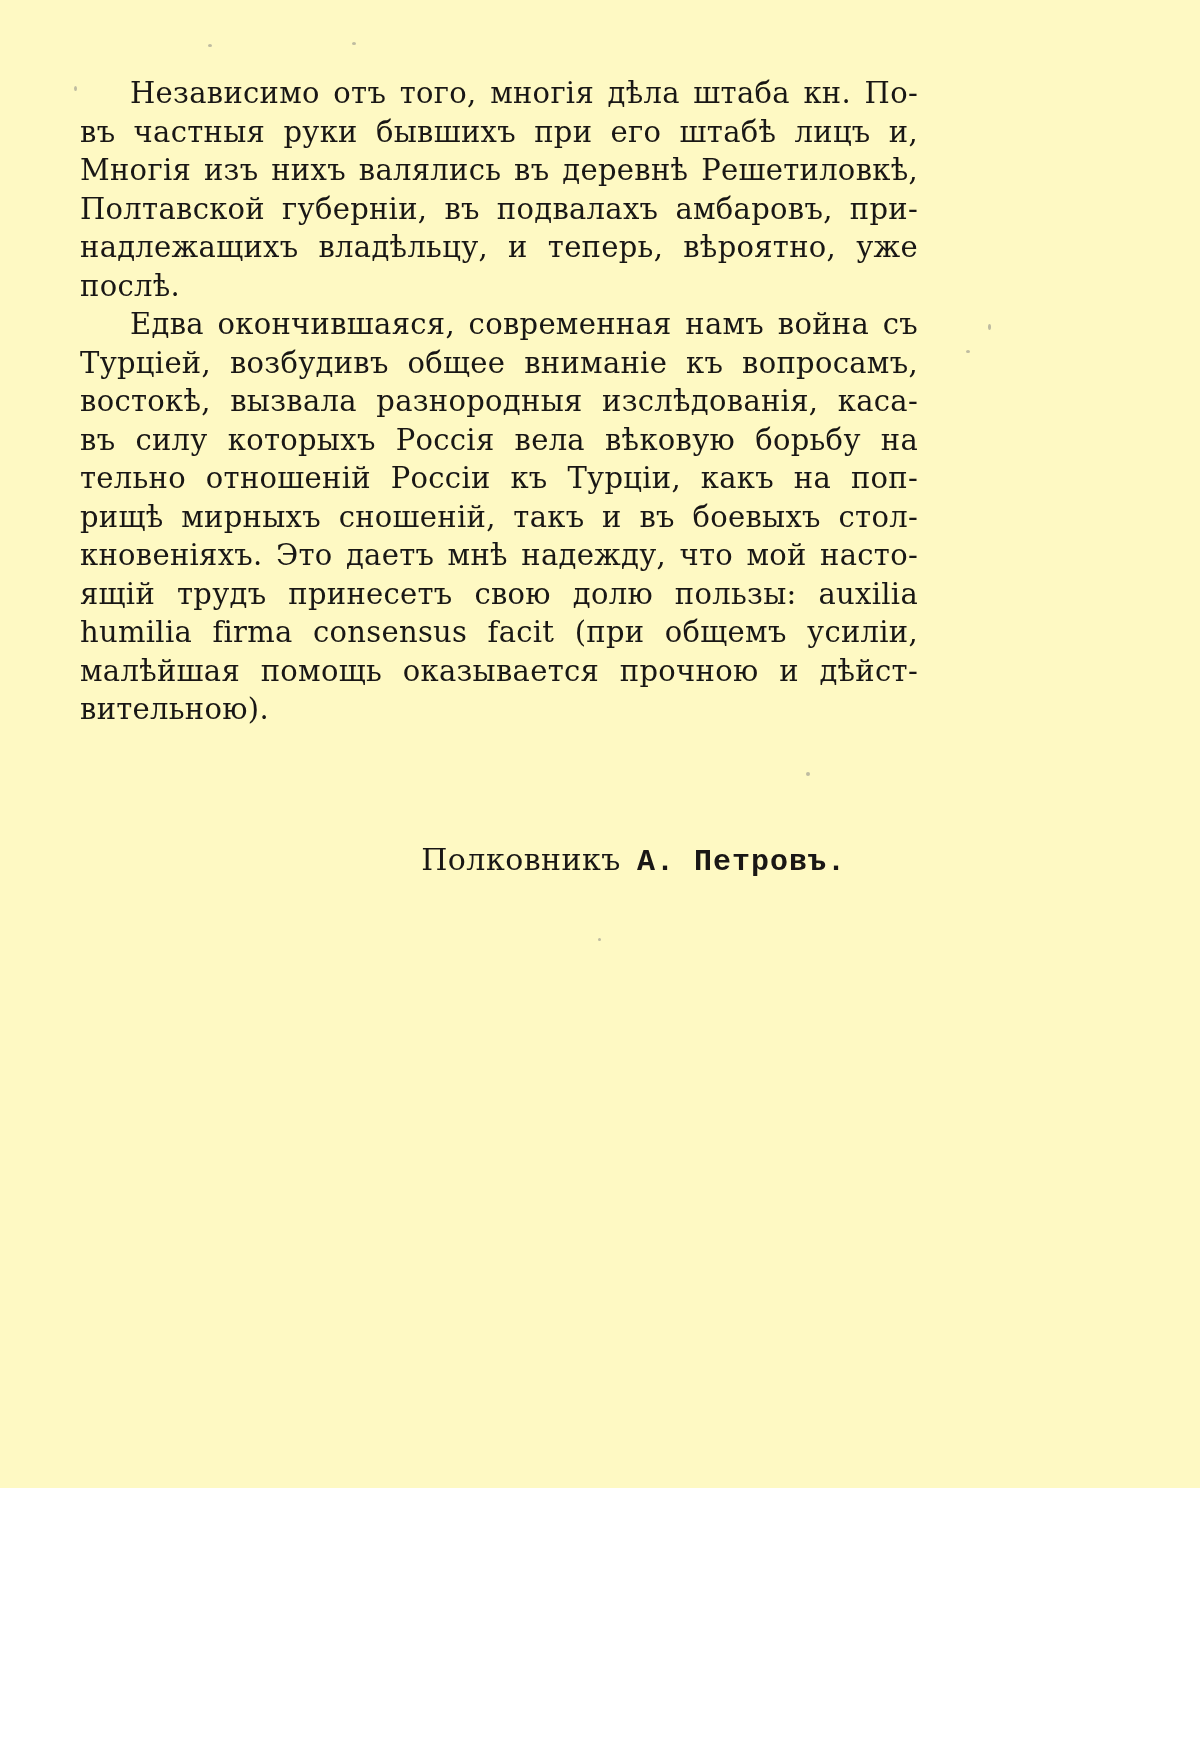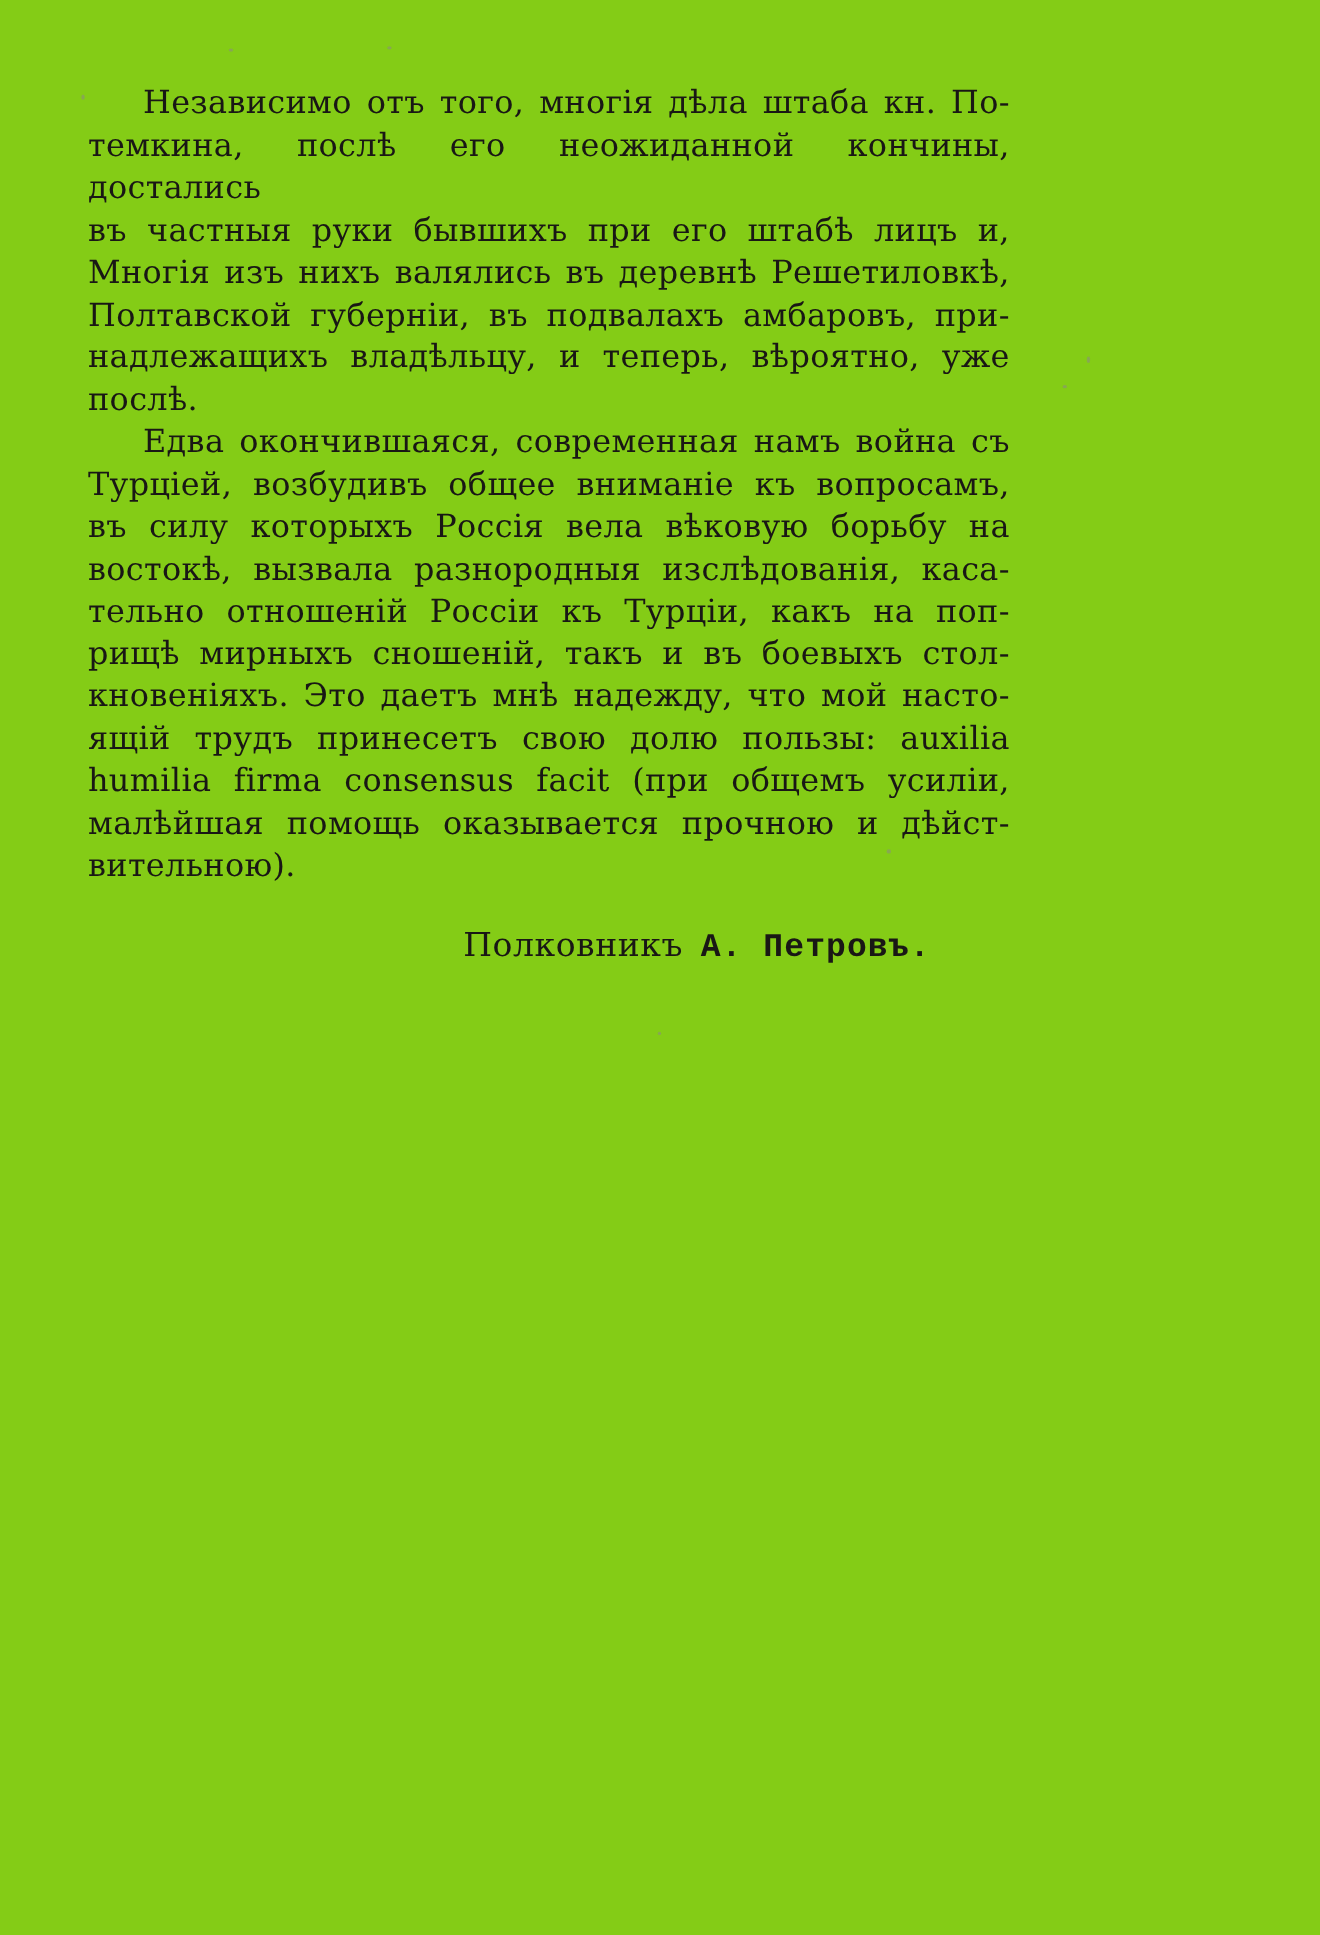--- a/index.html
+++ b/index.html
@@ -1,22 +1,22 @@
 <!DOCTYPE html>
 <html><head>
 <meta charset="utf-8">
 <style>
   * { margin: 0; padding: 0; box-sizing: border-box; }
   html, body { background: #ffffff; }
 
   .sheet {
     position: relative;
     width: 1200px;
-    height: 1759px;
-    background: #84cc16;
+    height: 1488px;
+    background: #fef9c3;
     overflow: hidden;
     font-family: "DejaVu Serif", "Liberation Serif", serif;
     color: #181614;
   }
 
   .text-block {
     position: absolute;
     left: 80px;
     top: 74px;
     width: 838px;
@@ -72,33 +72,32 @@
 </style>
 </head>
 <body>
 
 <div class="sheet">
 
   <div class="text-block">
 
     <div class="paragraph">
       <div class="line indent">Независимо отъ того, многія дѣла штаба кн. По-</div>
-      <div class="line">темкина, послѣ его неожиданной кончины, достались</div>
       <div class="line">въ частныя руки бывшихъ при его штабѣ лицъ и,</div>
       <div class="line">Многія изъ нихъ валялись въ деревнѣ Решетиловкѣ,</div>
       <div class="line">Полтавской губерніи, въ подвалахъ амбаровъ, при-</div>
       <div class="line">надлежащихъ владѣльцу, и теперь, вѣроятно, уже</div>
       <div class="line last">послѣ.</div>
     </div>
 
     <div class="paragraph">
       <div class="line indent">Едва окончившаяся, современная намъ война съ</div>
       <div class="line">Турціей, возбудивъ общее вниманіе къ вопросамъ,</div>
+      <div class="line">востокѣ, вызвала разнородныя изслѣдованія, каса-</div>
       <div class="line">въ силу которыхъ Россія вела вѣковую борьбу на</div>
-      <div class="line">востокѣ, вызвала разнородныя изслѣдованія, каса-</div>
       <div class="line">тельно отношеній Россіи къ Турціи, какъ на поп-</div>
       <div class="line">рищѣ мирныхъ сношеній, такъ и въ боевыхъ стол-</div>
       <div class="line">кновеніяхъ. Это даетъ мнѣ надежду, что мой насто-</div>
       <div class="line">ящій трудъ принесетъ свою долю пользы: auxilia</div>
       <div class="line">humilia firma consensus facit (при общемъ усиліи,</div>
       <div class="line">малѣйшая помощь оказывается прочною и дѣйст-</div>
       <div class="line last">вительною).</div>
     </div>
 
   </div>

